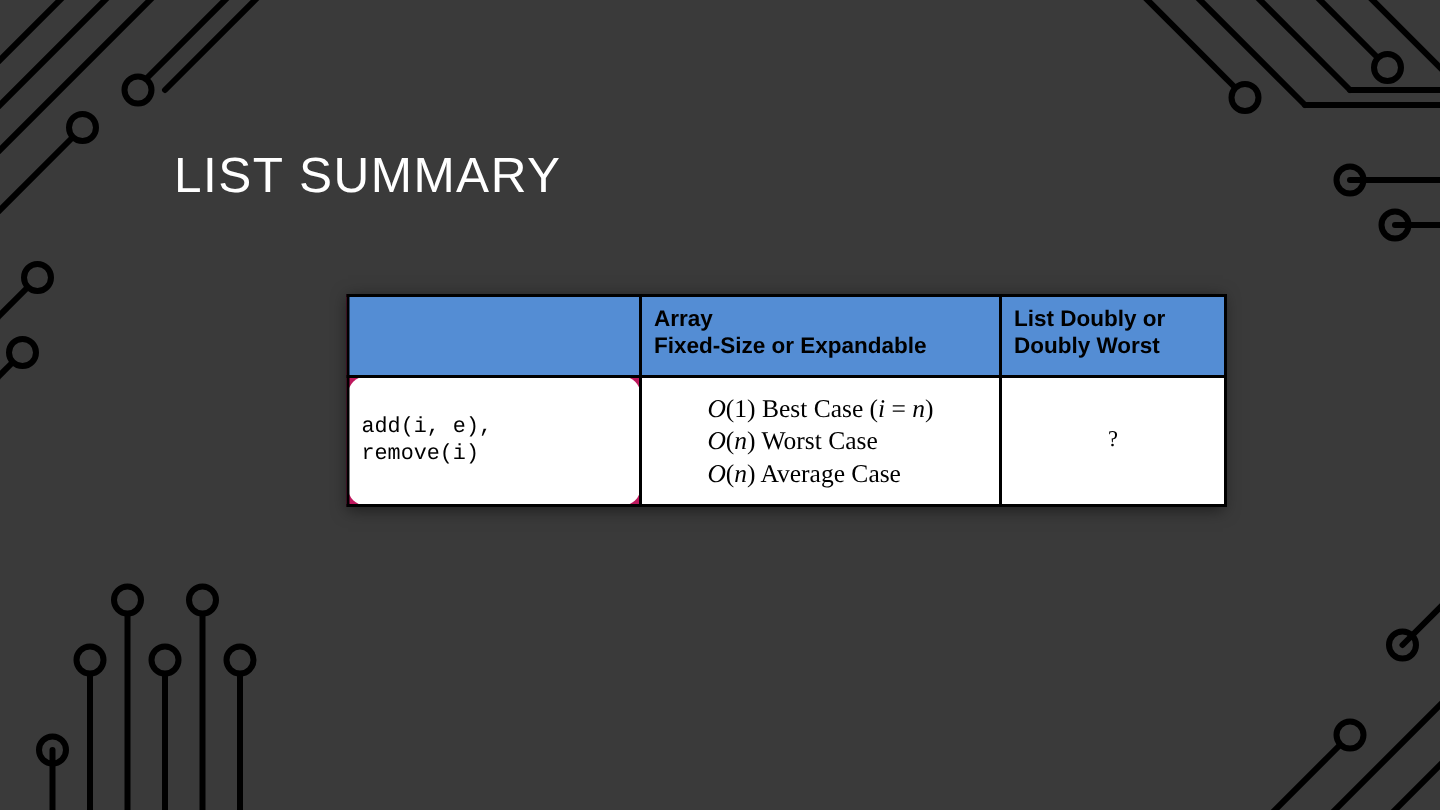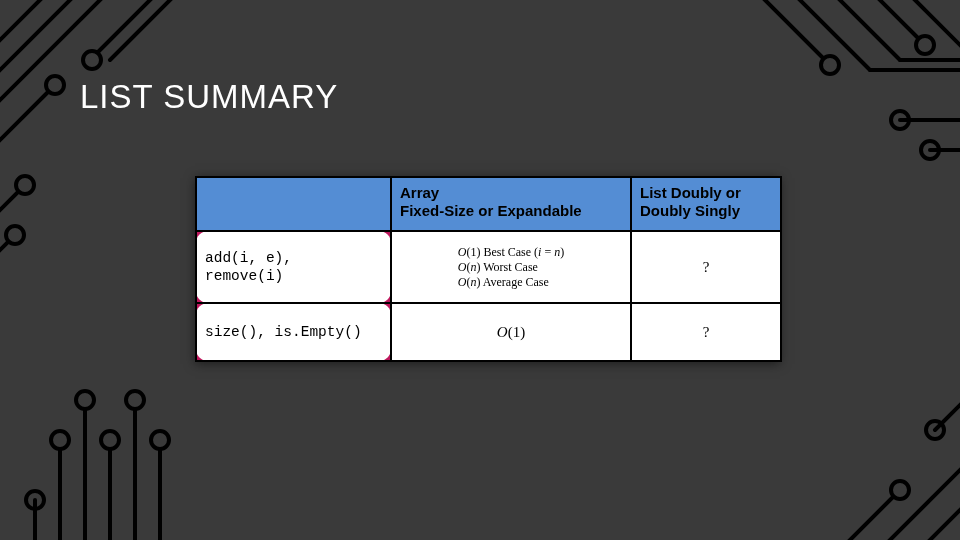--- a/index.html
+++ b/index.html
@@ -11,21 +11,22 @@
   }
   .bg-deco {
     position: absolute;
     inset: 0;
     z-index: 0;
     pointer-events: none;
   }
   .content {
     position: relative;
     z-index: 1;
-    padding: 78px 0 0 80px;
+    padding: 78px 0 0 116px;
+    margin-top: 20px;
   }
   .title {
     color: #fff;
     font-size: 33px;
     font-weight: 400;
     letter-spacing: 1px;
     margin-bottom: 60px;
   }
   .table-wrap {
     margin-left: 115px;
@@ -70,21 +71,21 @@
     white-space: pre-line;
     border-radius: 12px;
   }
   td.mid { text-align: center; font-family: "Times New Roman", serif; }
   td.right { text-align: center; font-family: "Times New Roman", serif; }
   .math-o { font-style: italic; font-family: "Times New Roman", serif; }
   .tall td { height: 72px; }
   .case-block {
     display: inline-block;
     text-align: left;
-    font-size: 12px;
+    font-size: 17px;
     line-height: 1.25;
   }
   .case-block .l { white-space: nowrap; }
 </style>
 </head>
 <body>
 
 <svg class="bg-deco" width="960" height="540" viewBox="0 0 960 540">
   <g stroke="#000" stroke-width="4" fill="none" stroke-linecap="round">
 
@@ -150,38 +151,33 @@
         </colgroup>
       <thead>
         <tr>
           <th class="blank"></th>
           <th>
             <span>Array</span><br>
             <span>Fixed-Size or Expandable</span>
           </th>
           <th>
             <span>List Doubly or</span><br>
-            <span>Doubly Singly</span>
+            <span>Doubly Worst</span>
           </th>
         </tr>
       </thead>
       <tbody>
         <tr class="tall">
           <td class="op">add(i, e),
 remove(i)</td>
           <td class="mid">
             <span class="case-block">
               <span class="l"><span class="math-o">O</span>(1) Best Case (<span class="math-o">i</span> = <span class="math-o">n</span>)</span><br>
               <span class="l"><span class="math-o">O</span>(<span class="math-o">n</span>) Worst Case</span><br>
               <span class="l"><span class="math-o">O</span>(<span class="math-o">n</span>) Average Case</span>
             </span>
           </td>
           <td class="right">?</td>
         </tr>
-        <tr>
-          <td class="op">size(), is.Empty()</td>
-          <td class="mid"><span class="math-o">O</span>(1)</td>
-          <td class="right">?</td>
-        </tr>
       </tbody>
     </table>
   </div>
 </div>
 
 </body></html>

